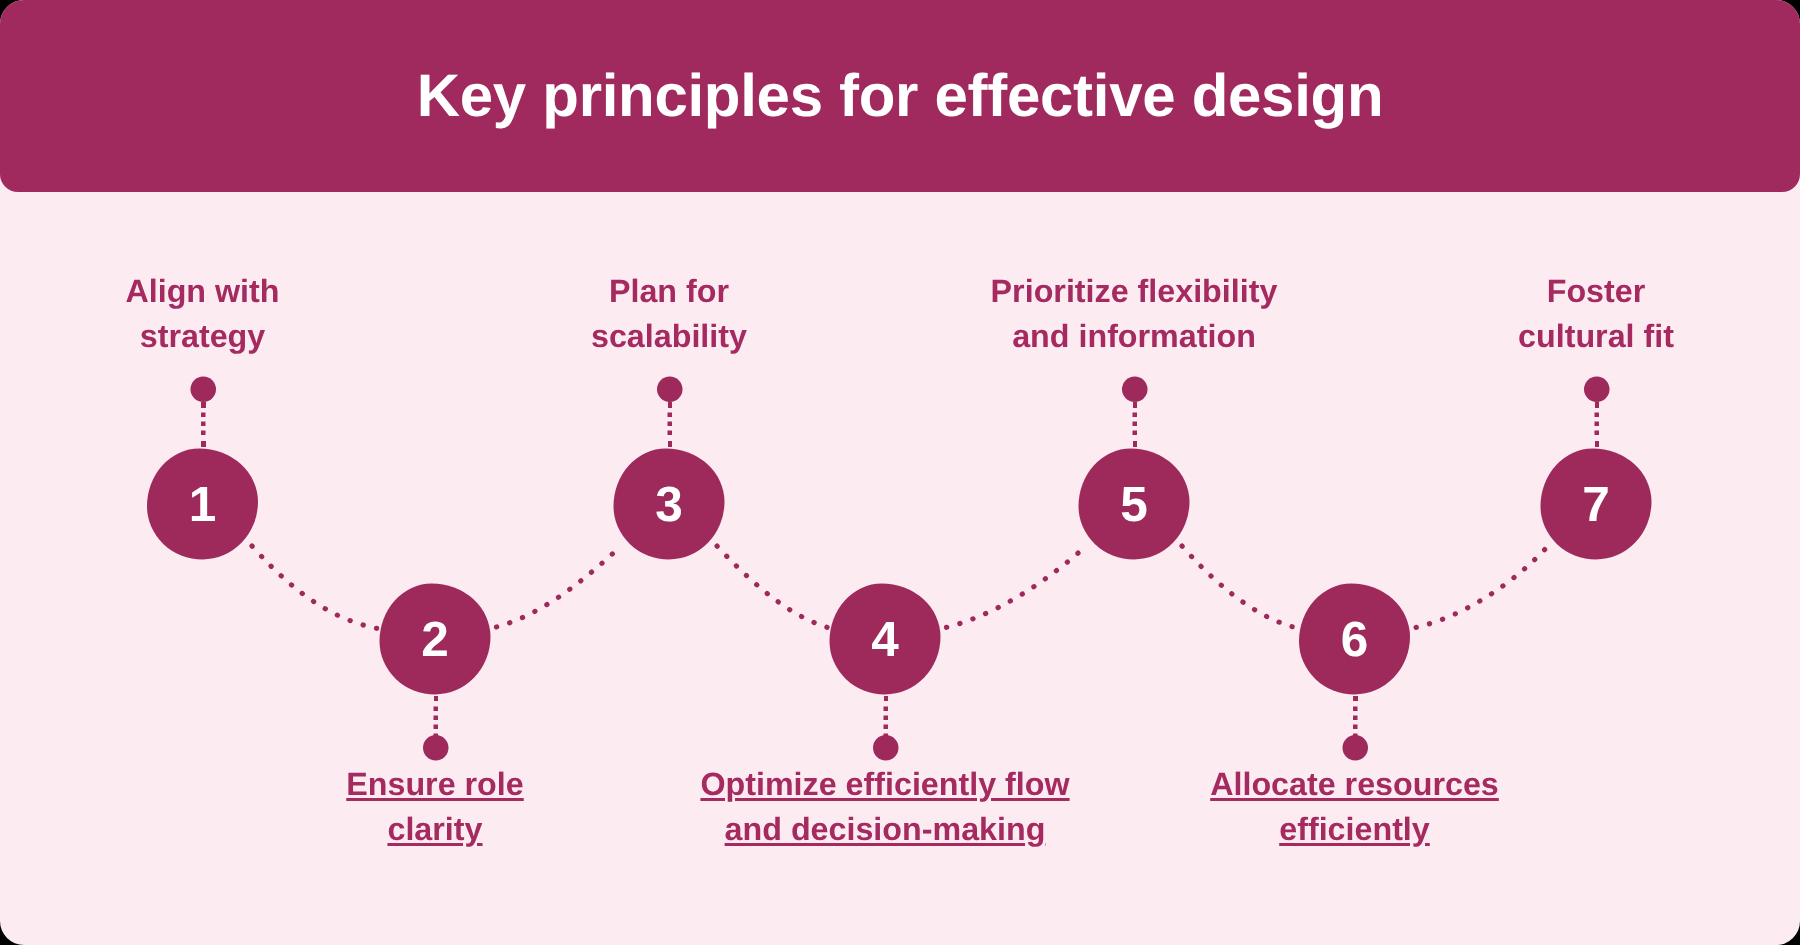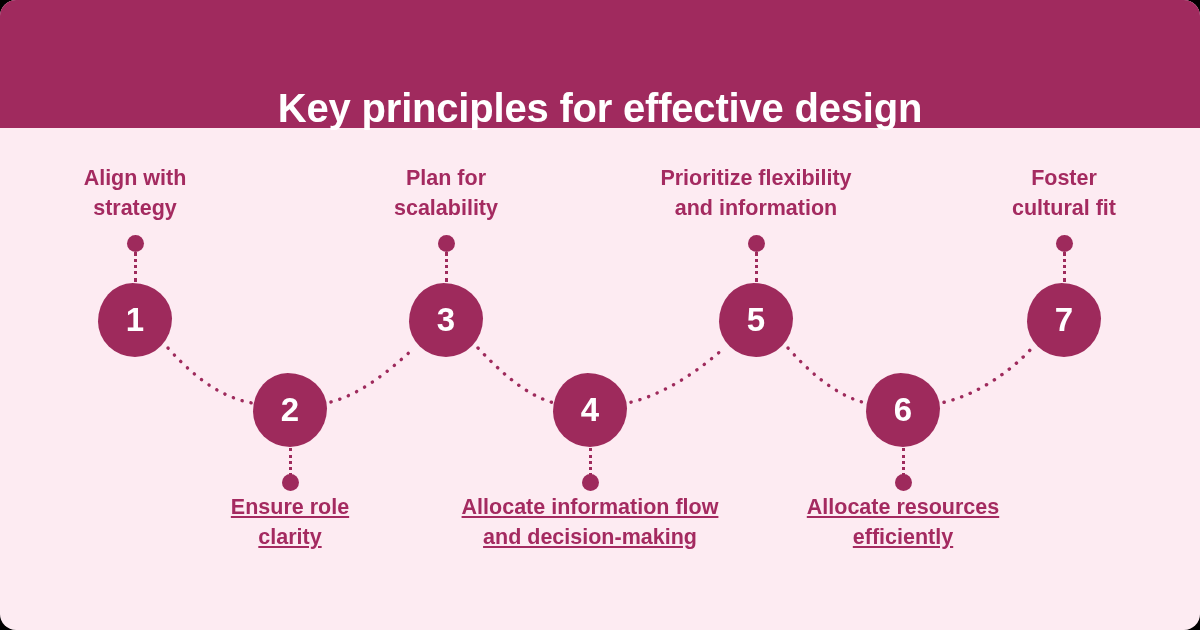--- a/index.html
+++ b/index.html
@@ -26,38 +26,39 @@
 
   
   #header-band {
     position: absolute;
     left: 0;
     top: 0;
     width: 1200px;
     height: 128px;
     background: #a02a5e;
     display: flex;
-    align-items: flex-end;
+    align-items: center;
     justify-content: center;
+    border-radius: 12px;
   }
   #header-title {
     color: #ffffff;
     font-size: 40px;
     font-weight: bold;
     letter-spacing: -0.2px;
     line-height: 1;
     text-align: center;
     white-space: nowrap;
   }
 
   
   #diagram {
     position: absolute;
     left: 0;
-    top: 112px;
+    top: 128px;
     width: 1200px;
     height: 502px;
   }
   #connector-layer {
     position: absolute;
     left: 0;
     top: 0;
     width: 1200px;
     height: 502px;
     pointer-events: none;
@@ -175,21 +176,21 @@
         <span class="node-num">3</span>
       </div>
     </div>
 
     <div class="step" style="left:590px; top:298px;">
       <div class="node-blob">
         <span class="node-num">4</span>
       </div>
       <div class="stem down"></div>
       <div class="tip-dot down"></div>
-      <div class="caption below">Allocate information flow
+      <div class="caption below">Optimize efficiently flow
 and decision-making</div>
     </div>
 
     <div class="step" style="left:756px; top:208px;">
       <div class="caption above">Prioritize flexibility
 and information</div>
       <div class="tip-dot up"></div>
       <div class="stem up"></div>
       <div class="node-blob">
         <span class="node-num">5</span>

